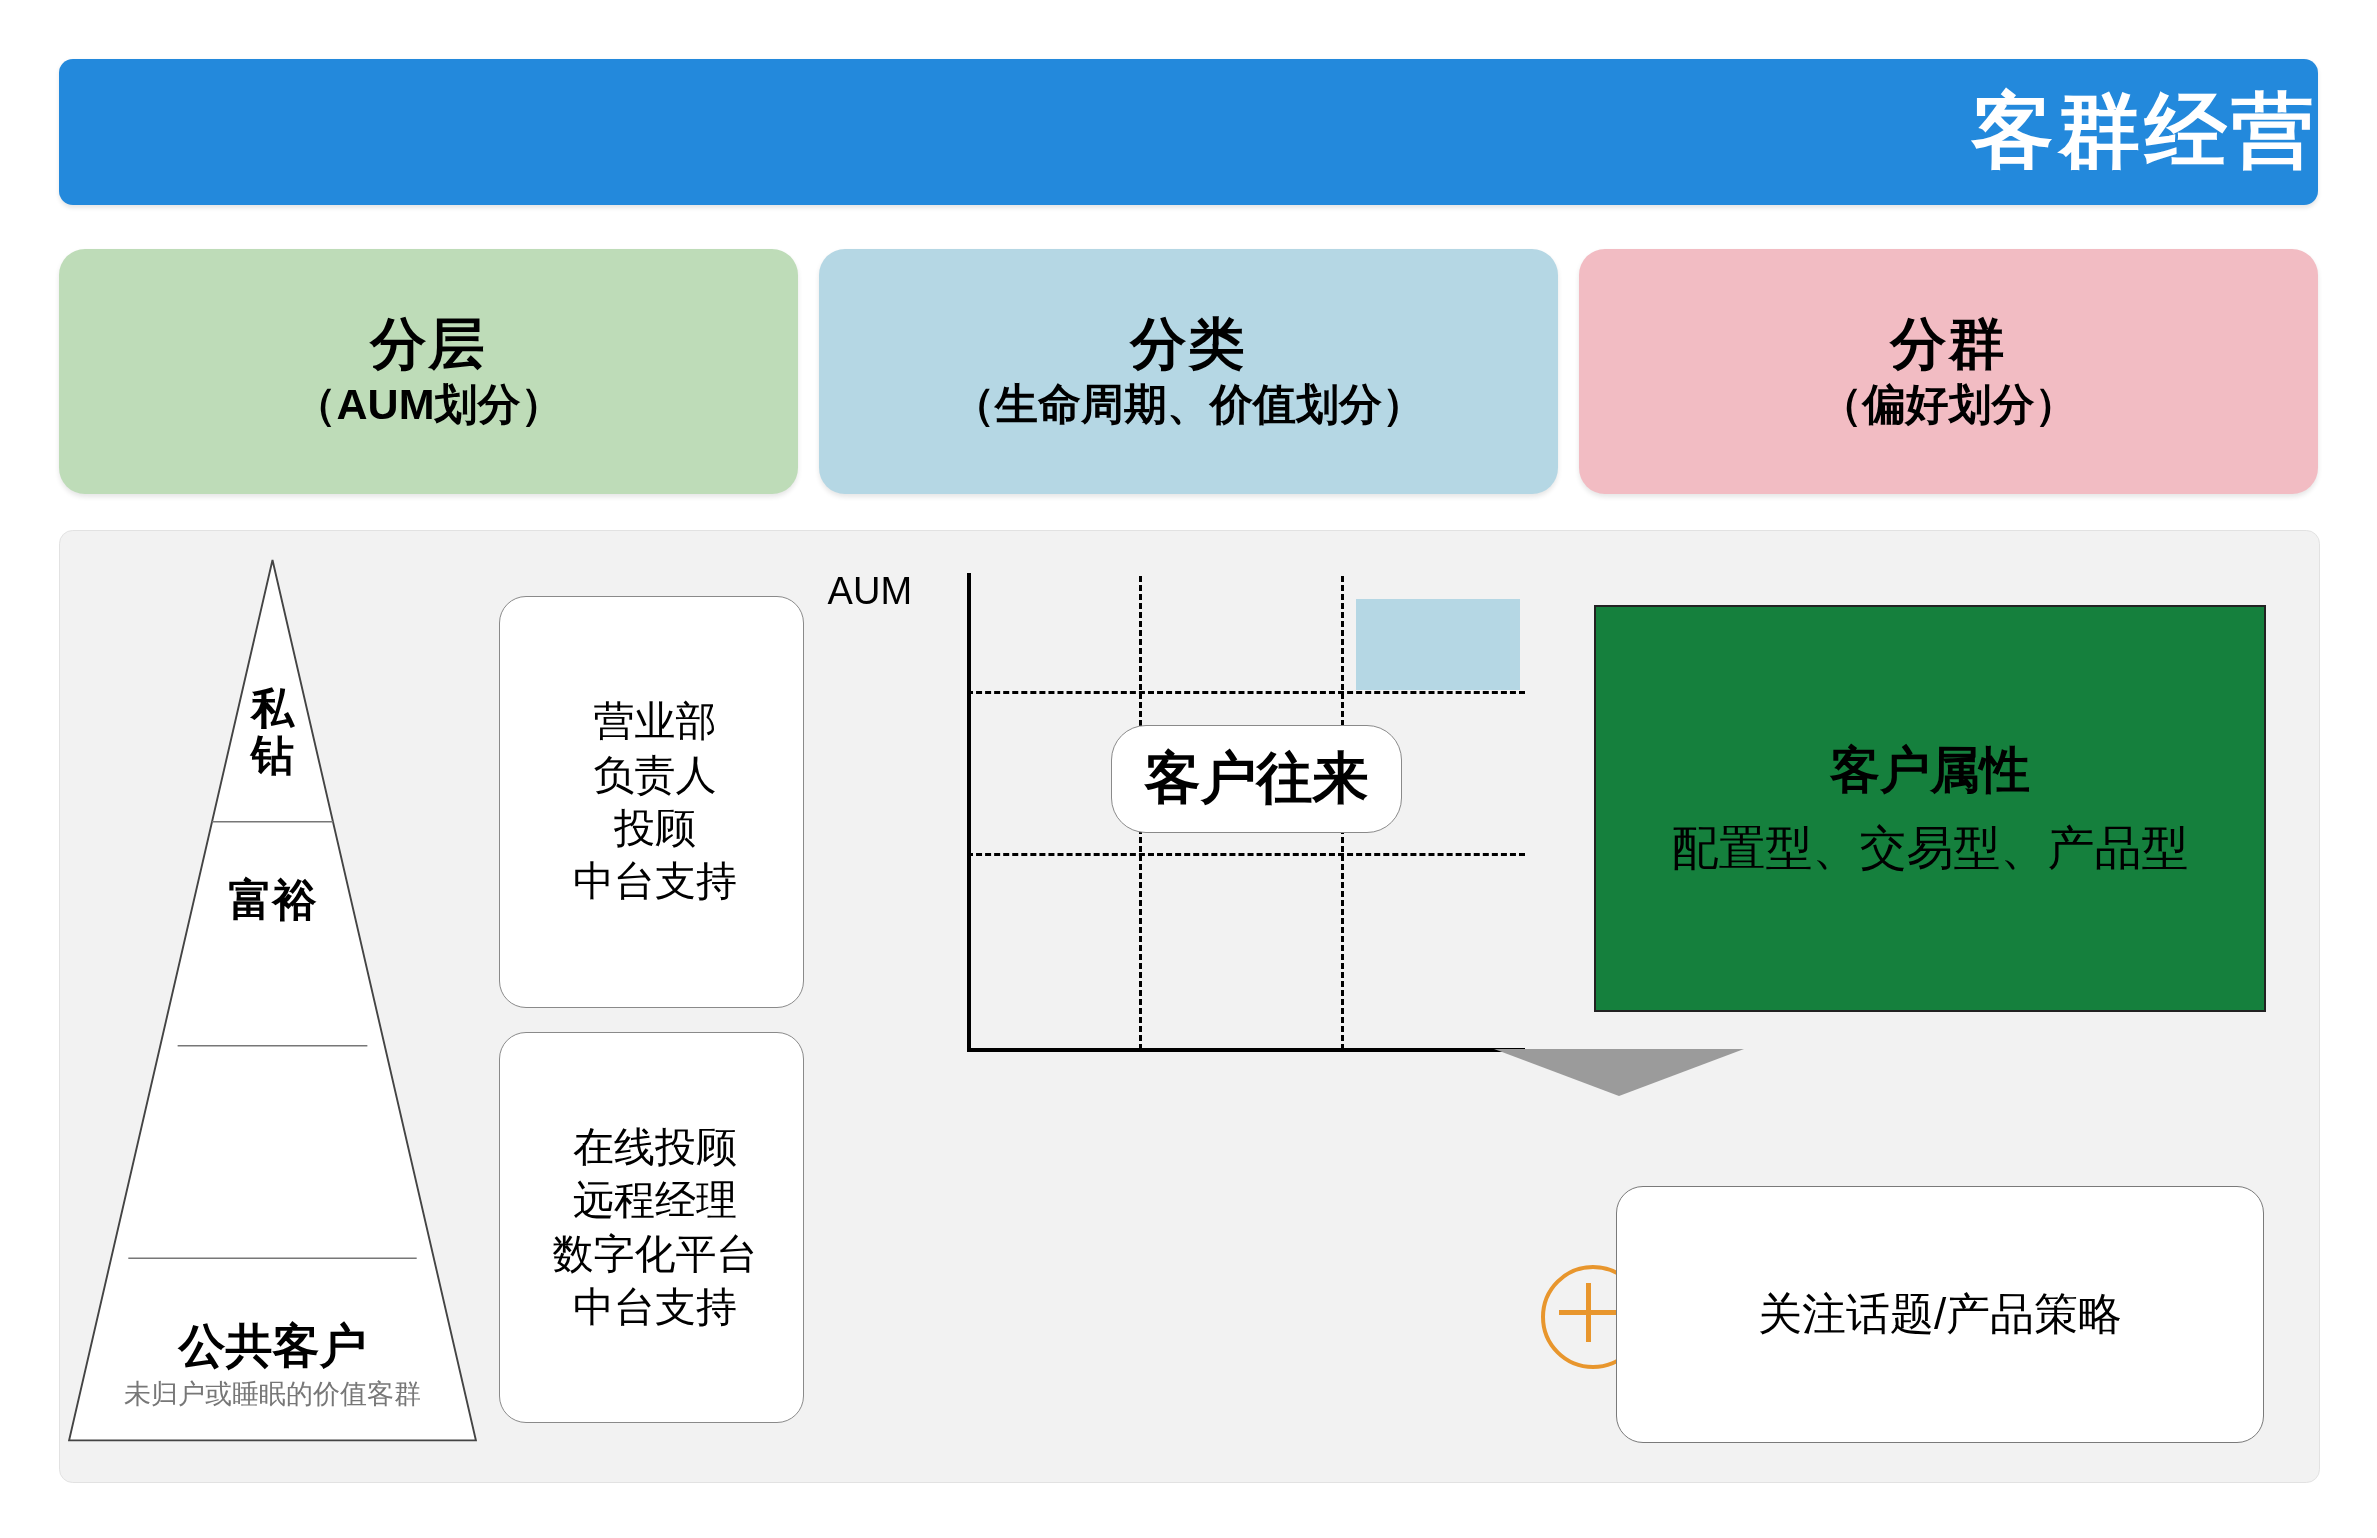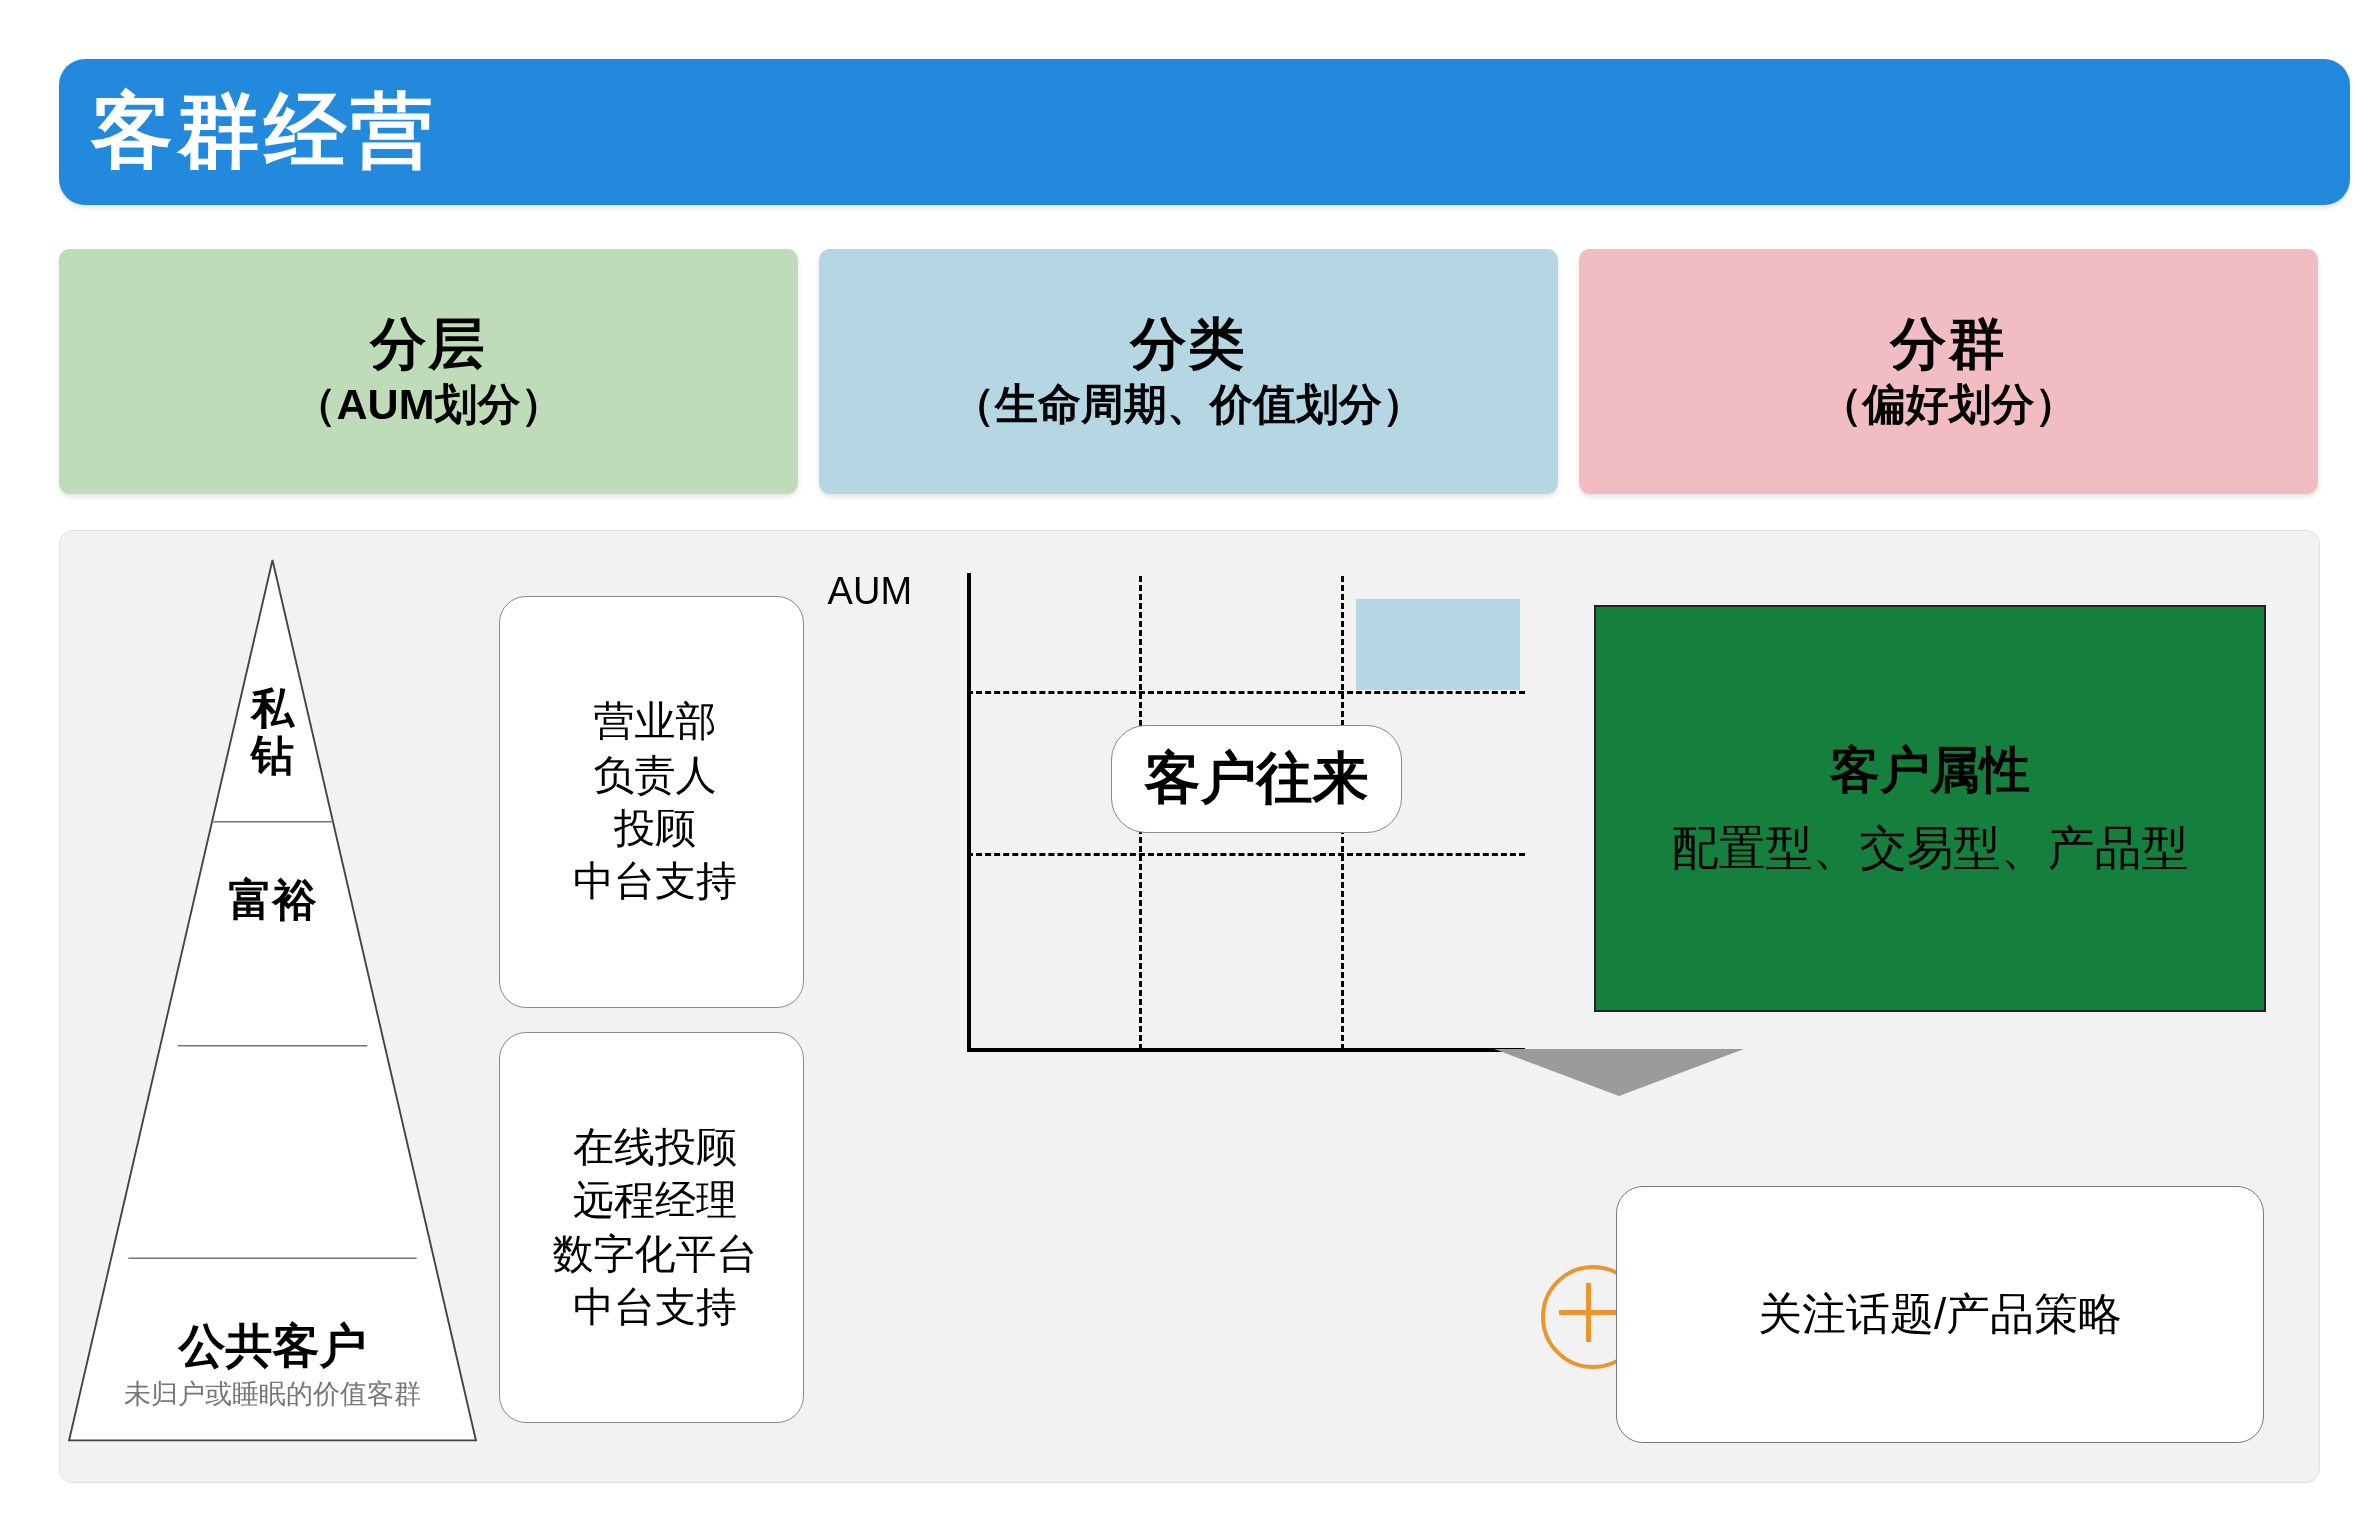--- a/index.html
+++ b/index.html
@@ -17,47 +17,46 @@
   }
 
   
   #title-banner {
     position: absolute;
     left: 59px;
     top: 59px;
     width: 2259px;
     height: 146px;
     background: #2389dc;
-    border-radius: 26px;
-    display: flex;
-    align-items: center;
-    justify-content: flex-start;
+    border-radius: 14px;
+    display: flex;
+    align-items: center;
+    justify-content: flex-end;
     box-shadow: 0 2.3px 4.6px rgba(0,0,0,0.10);
-    padding-left: 32px;
   }
   #title-banner .title-text {
     color: #ffffff;
     font-size: 82px;
     font-weight: bold;
     letter-spacing: 4.6px;
   }
 
   
   .cat-row {
     position: absolute;
     left: 59px;
     top: 249px;
     width: 2259px;
     height: 245px;
     display: flex;
     gap: 21px;
   }
   .cat-card {
     flex: 1 1 0;
-    border-radius: 11px;
+    border-radius: 26px;
     display: flex;
     flex-direction: column;
     align-items: center;
     justify-content: center;
     box-shadow: 0 3px 5.3px rgba(0,0,0,0.10);
   }
   .cat-card .cat-main {
     font-size: 56px;
     font-weight: bold;
     line-height: 1.12;

